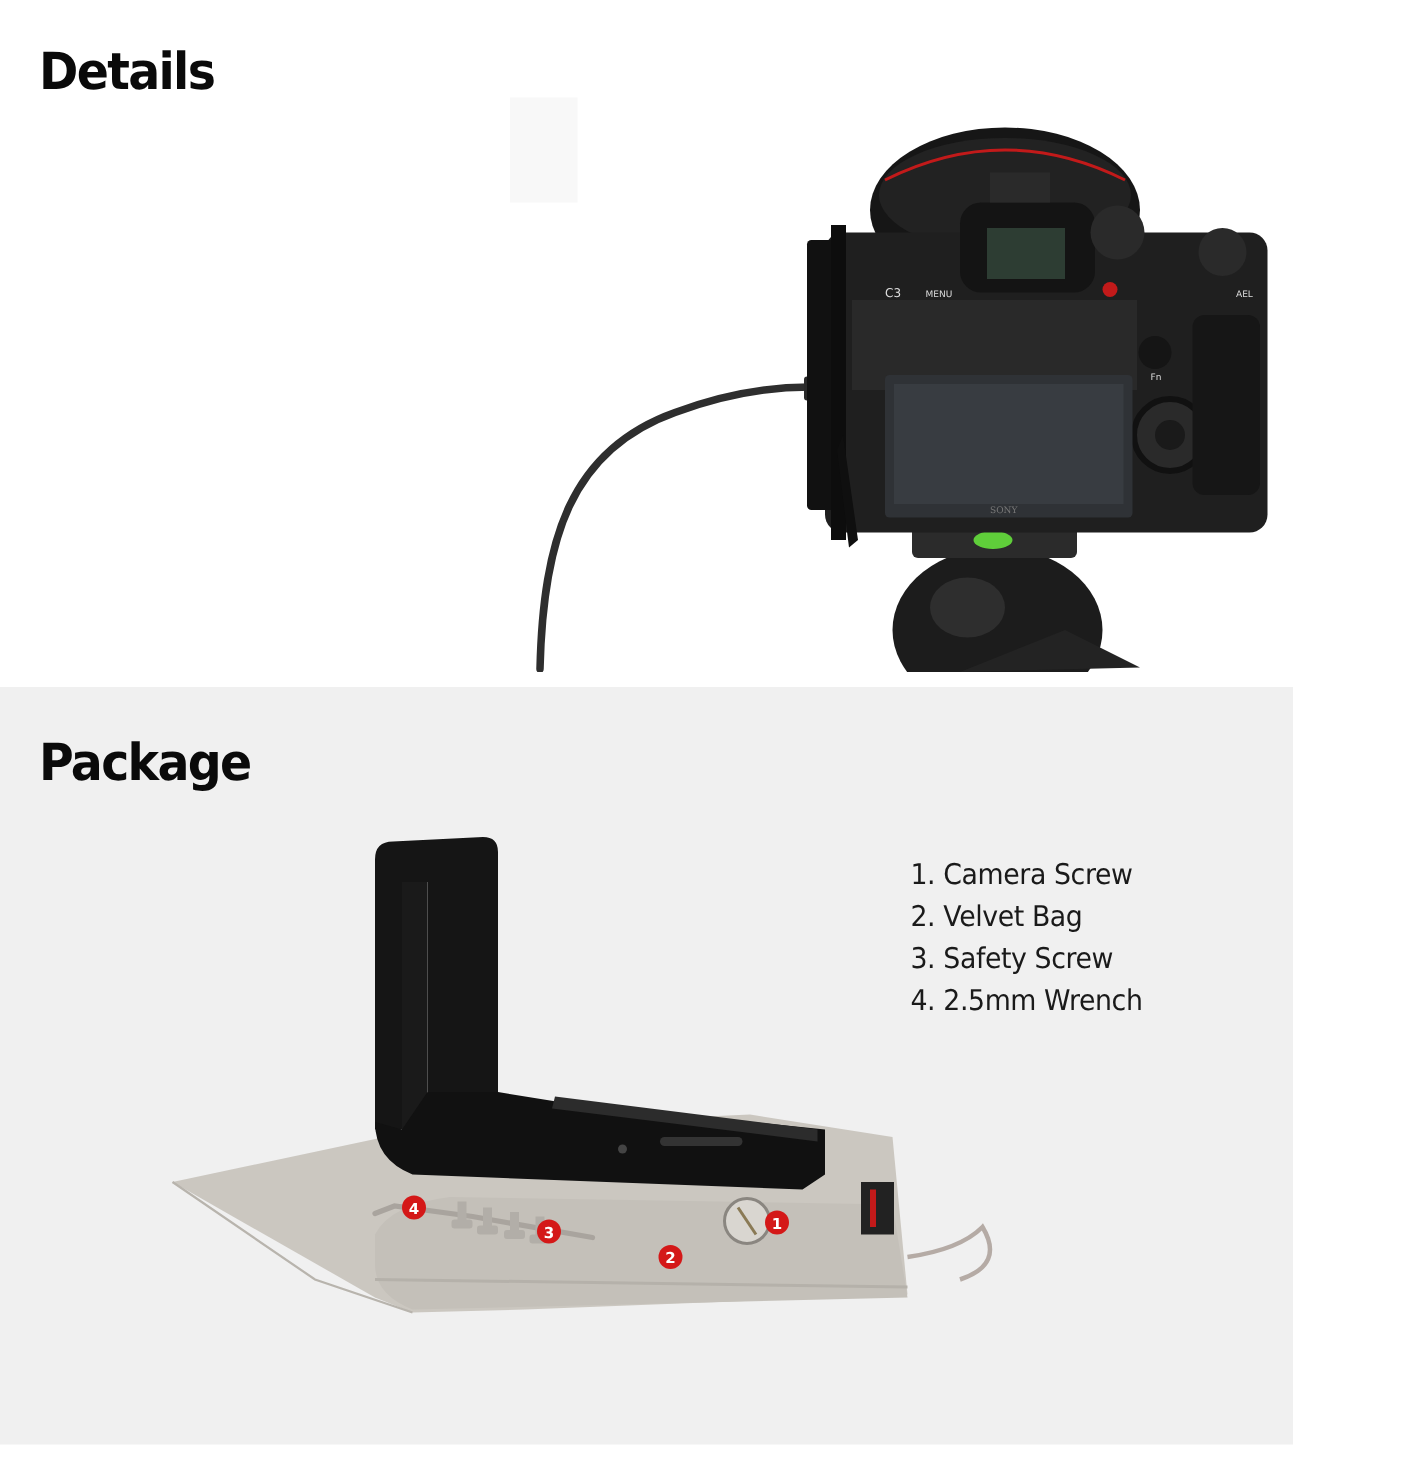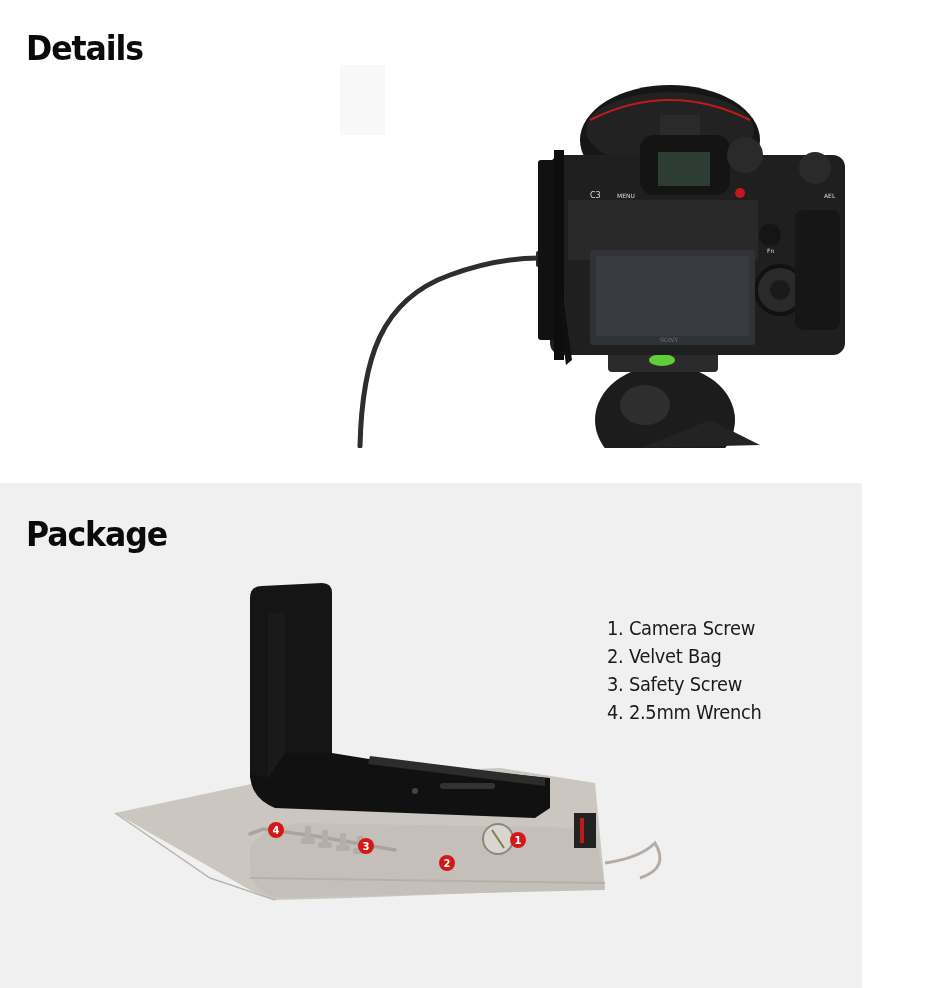--- a/index.html
+++ b/index.html
@@ -1,40 +1,40 @@
 <!DOCTYPE html>
 <html><head>
   <meta charset="utf-8">
   <style>
     * { margin: 0; padding: 0; box-sizing: border-box; }
     html, body { width: 950px; height: 988px; overflow: hidden; background: #ffffff; }
     body { font-family: "Liberation Sans", "DejaVu Sans", sans-serif; color: #000; position: relative; }
 
     .section { position: absolute; left: 0; width: 862px; text-decoration: underline; }
     .details { top: 0; height: 483px; background: #ffffff; }
-    .package { top: 483px; height: 505px; background: #f0f0f0; }
+    .package { top: 458px; height: 505px; background: #f0f0f0; }
 
     .section-title {
       position: absolute; left: 26px;
       font-family: "DejaVu Sans", sans-serif; font-weight: bold;
       font-size: 34px; letter-spacing: -1.2px; color: #0a0a0a;
       transform: scaleX(0.93); transform-origin: left center;
     }
     .details .section-title { top: 28px; }
     .package .section-title { top: 31px; }
 
     .feature-list { position: absolute; left: 121px; top: 159px; list-style: none; }
     .feature-list li {
       font-family: "DejaVu Sans", sans-serif; font-size: 19px; color: #1a1a1a;
       height: 33px; line-height: 28px; letter-spacing: -0.4px;
       transform: scaleX(0.94); transform-origin: left center; white-space: nowrap;
     }
     .feature-list .dash { display: inline-block; width: 19px; }
 
-    .package-list { position: absolute; left: 607px; top: 112px; list-style: none; margin-top: 20px; }
+    .package-list { position: absolute; left: 607px; top: 112px; list-style: none; }
     .package-list li {
       font-family: "DejaVu Sans", sans-serif; font-size: 19px; color: #1a1a1a;
       height: 28px; line-height: 26px; letter-spacing: -0.3px;
       transform: scaleX(0.94); transform-origin: left center; white-space: nowrap;
     }
 
     .photo { position: absolute; }
     .camera-photo { left: 340px; top: 60px; width: 540px; height: 388px; }
     .kit-photo { left: 100px; top: 95px; width: 600px; height: 340px; }
   </style>

